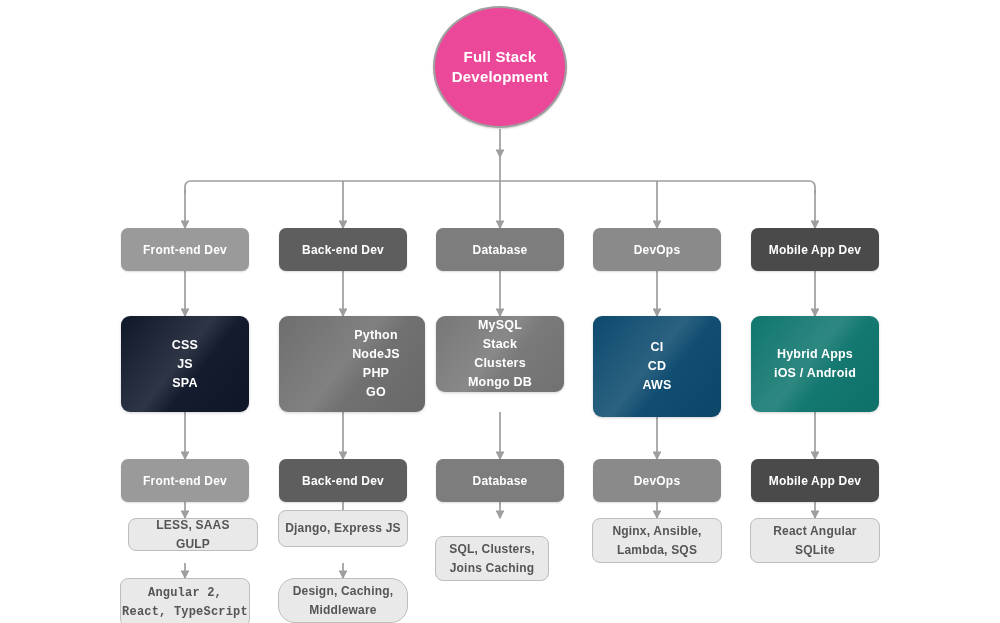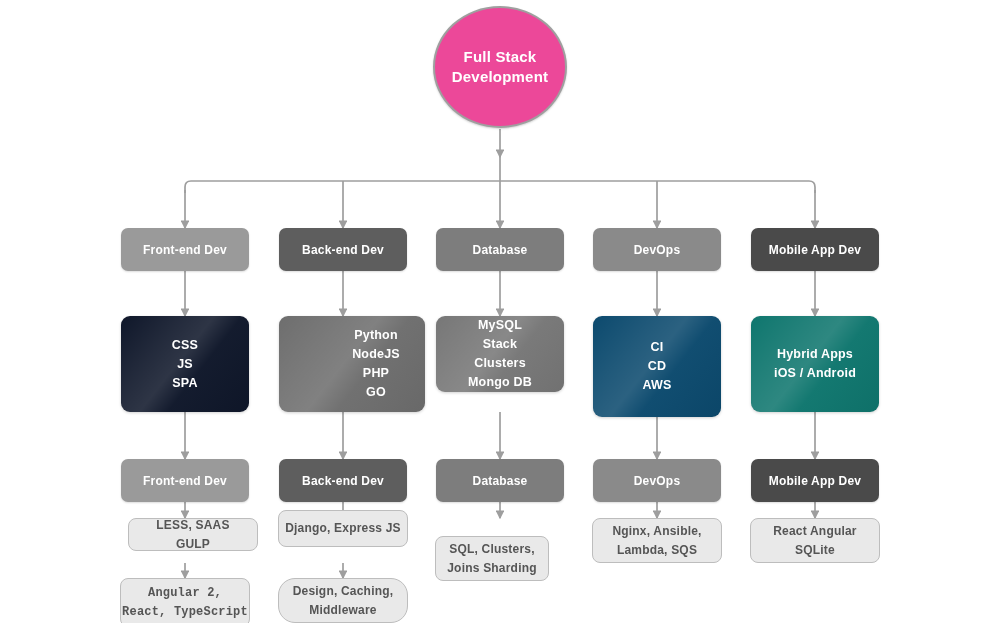--- a/index.html
+++ b/index.html
@@ -196,21 +196,21 @@
           <span class="txt">Clusters</span>
           <span class="txt">Mongo DB</span>
         </div>
       </div>
       <div class="node pill" style="left: 436px; top: 459px; width: 128px; height: 43px; background: rgb(125, 125, 125);">
         <span class="txt">Database</span>
       </div>
       <div class="node leaf" style="left: 435px; top: 536px; width: 114px; height: 45px;">
         <div class="txt">
           <span class="txt">SQL, Clusters,</span>
-          <span class="txt">Joins Sharding</span>
+          <span class="txt">Joins Caching</span>
         </div>
       </div>
       <div class="node pill" style="left: 593px; top: 228px; width: 128px; height: 43px; background: rgb(138, 138, 138);">
         <span class="txt">DevOps</span>
       </div>
       <div class="node stack" style="left: 593px; top: 316px; width: 128px; height: 101px; background: #0c4a6e;">
         <div class="txt">
           <span class="txt">CI</span>
           <span class="txt">CD</span>
           <span class="txt">AWS</span>

